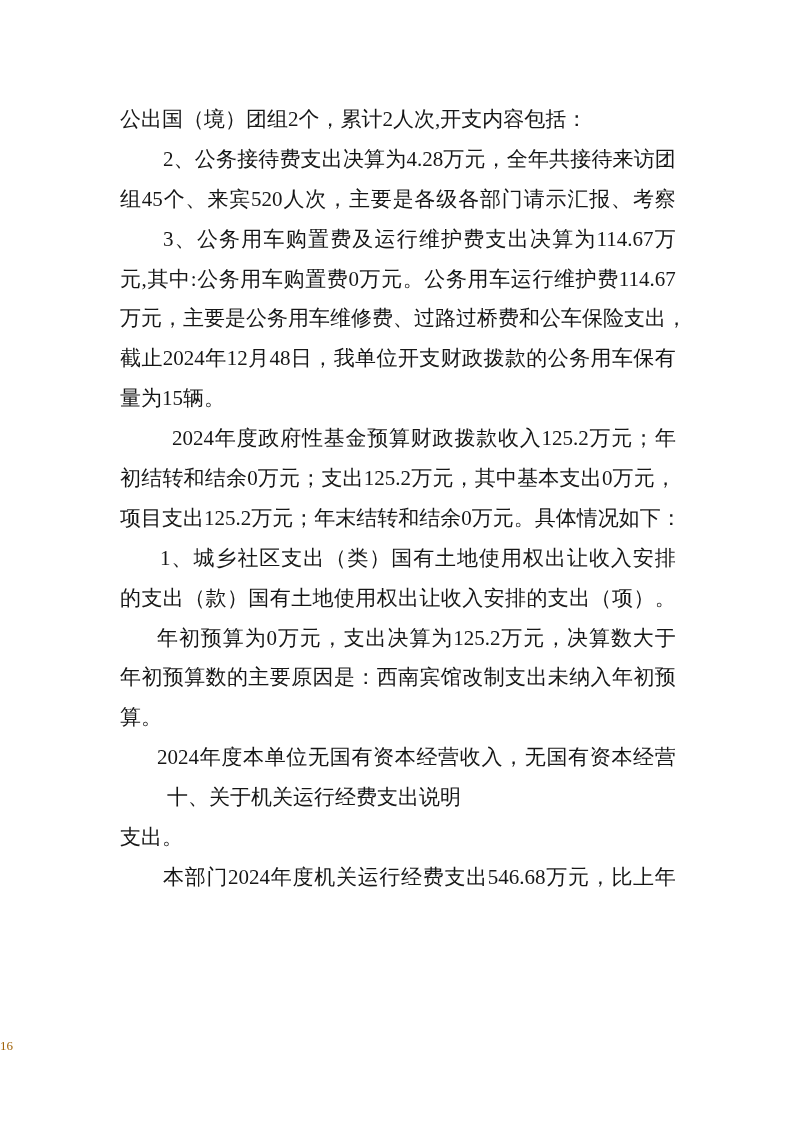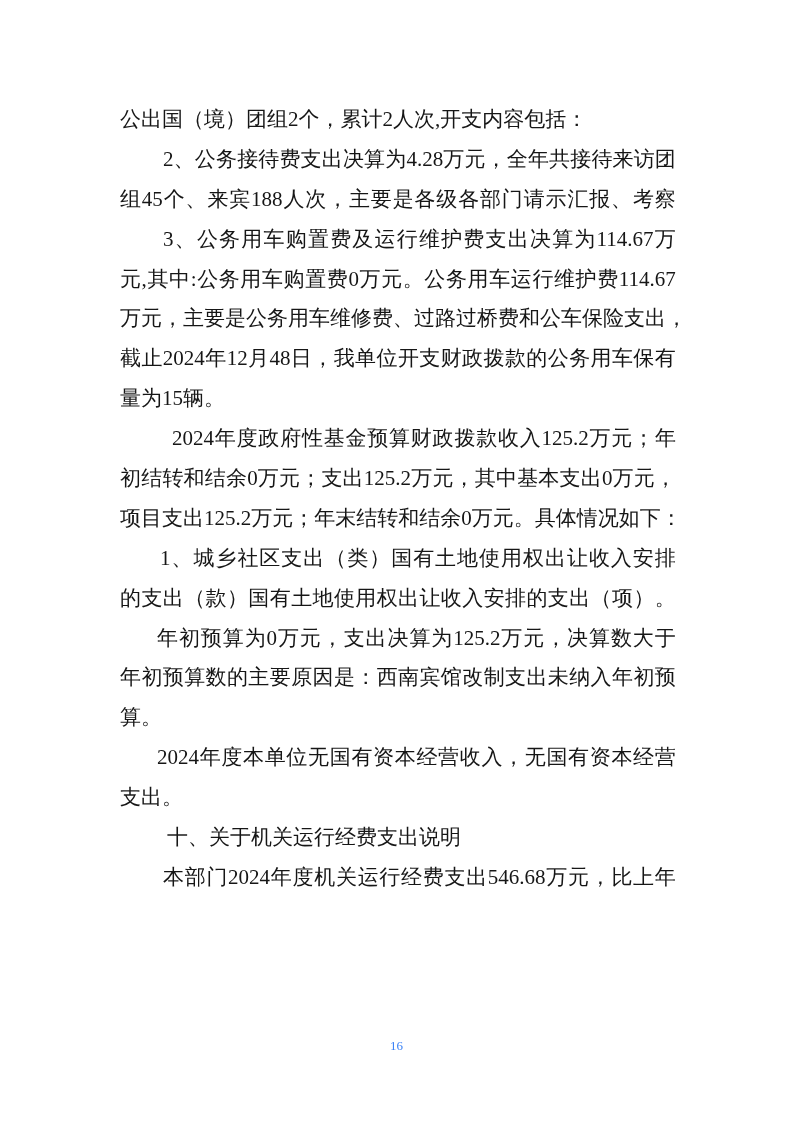--- a/index.html
+++ b/index.html
@@ -39,24 +39,23 @@
   .line.just span {
     display: inline-block;
     line-height: 39.9px;
     white-space: pre;
   }
   .page-num {
     position: absolute;
     top: 1036px;
     left: 0;
     width: 793px;
-    text-align: center;
     font-size: 13px;
     line-height: 20px;
-    color: #3b82f6;
+    color: #a16207;
   }
 </style>
 </head>
 <body>
 
 <div class="page">
   <div class="content">
       <div class="line" style="padding-left: 0px;">公出国（境）团组2个，累计2人次,开支内容包括：</div>
       <div class="line just" style="padding-left: 43px;">
         <span>2</span>
@@ -84,21 +83,21 @@
         <span>访</span>
         <span>团</span>
       </div>
       <div class="line just" style="padding-left: 0px;">
         <span>组</span>
         <span>45</span>
         <span>个</span>
         <span>、</span>
         <span>来</span>
         <span>宾</span>
-        <span>188</span>
+        <span>520</span>
         <span>人</span>
         <span>次</span>
         <span>，</span>
         <span>主</span>
         <span>要</span>
         <span>是</span>
         <span>各</span>
         <span>级</span>
         <span>各</span>
         <span>部</span>
@@ -425,22 +424,22 @@
         <span>入</span>
         <span>，</span>
         <span>无</span>
         <span>国</span>
         <span>有</span>
         <span>资</span>
         <span>本</span>
         <span>经</span>
         <span>营</span>
       </div>
+      <div class="line" style="padding-left: 47px;">十、关于机关运行经费支出说明</div>
       <div class="line" style="padding-left: 0px;">支出。</div>
-      <div class="line" style="padding-left: 47px;">十、关于机关运行经费支出说明</div>
       <div class="line just" style="padding-left: 43px;">
         <span>本</span>
         <span>部</span>
         <span>门</span>
         <span>2024</span>
         <span>年</span>
         <span>度</span>
         <span>机</span>
         <span>关</span>
         <span>运</span>

